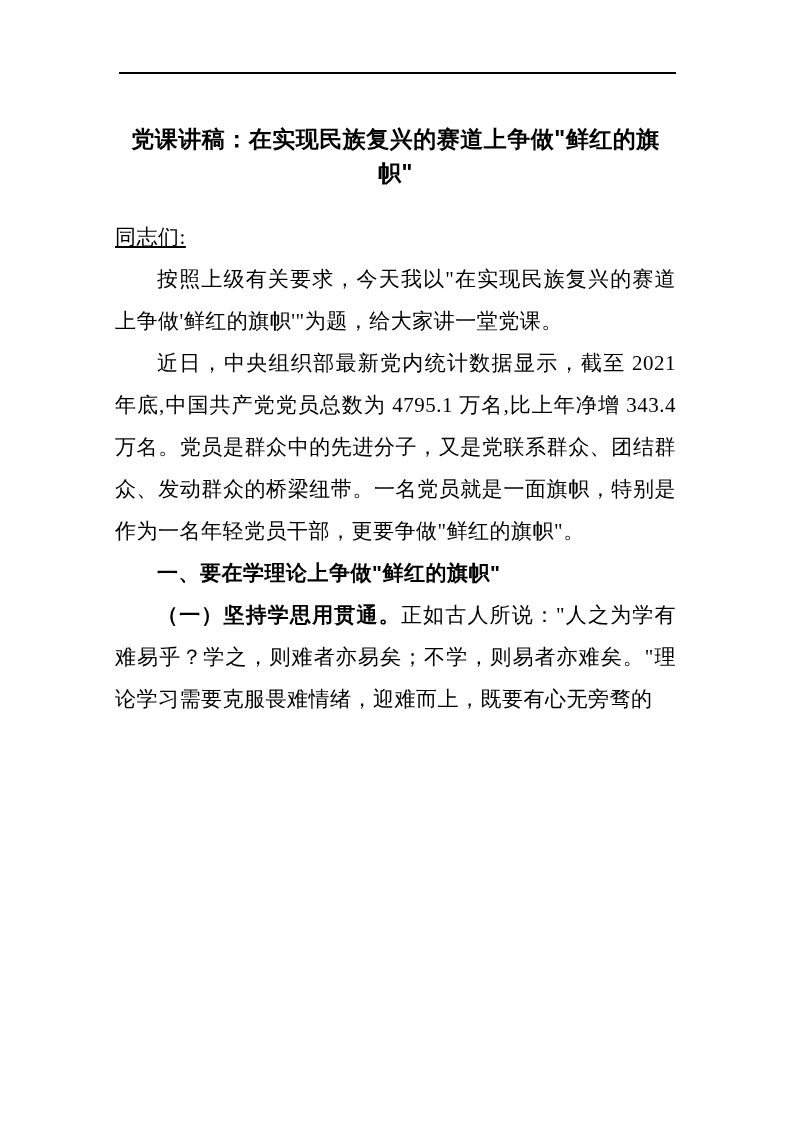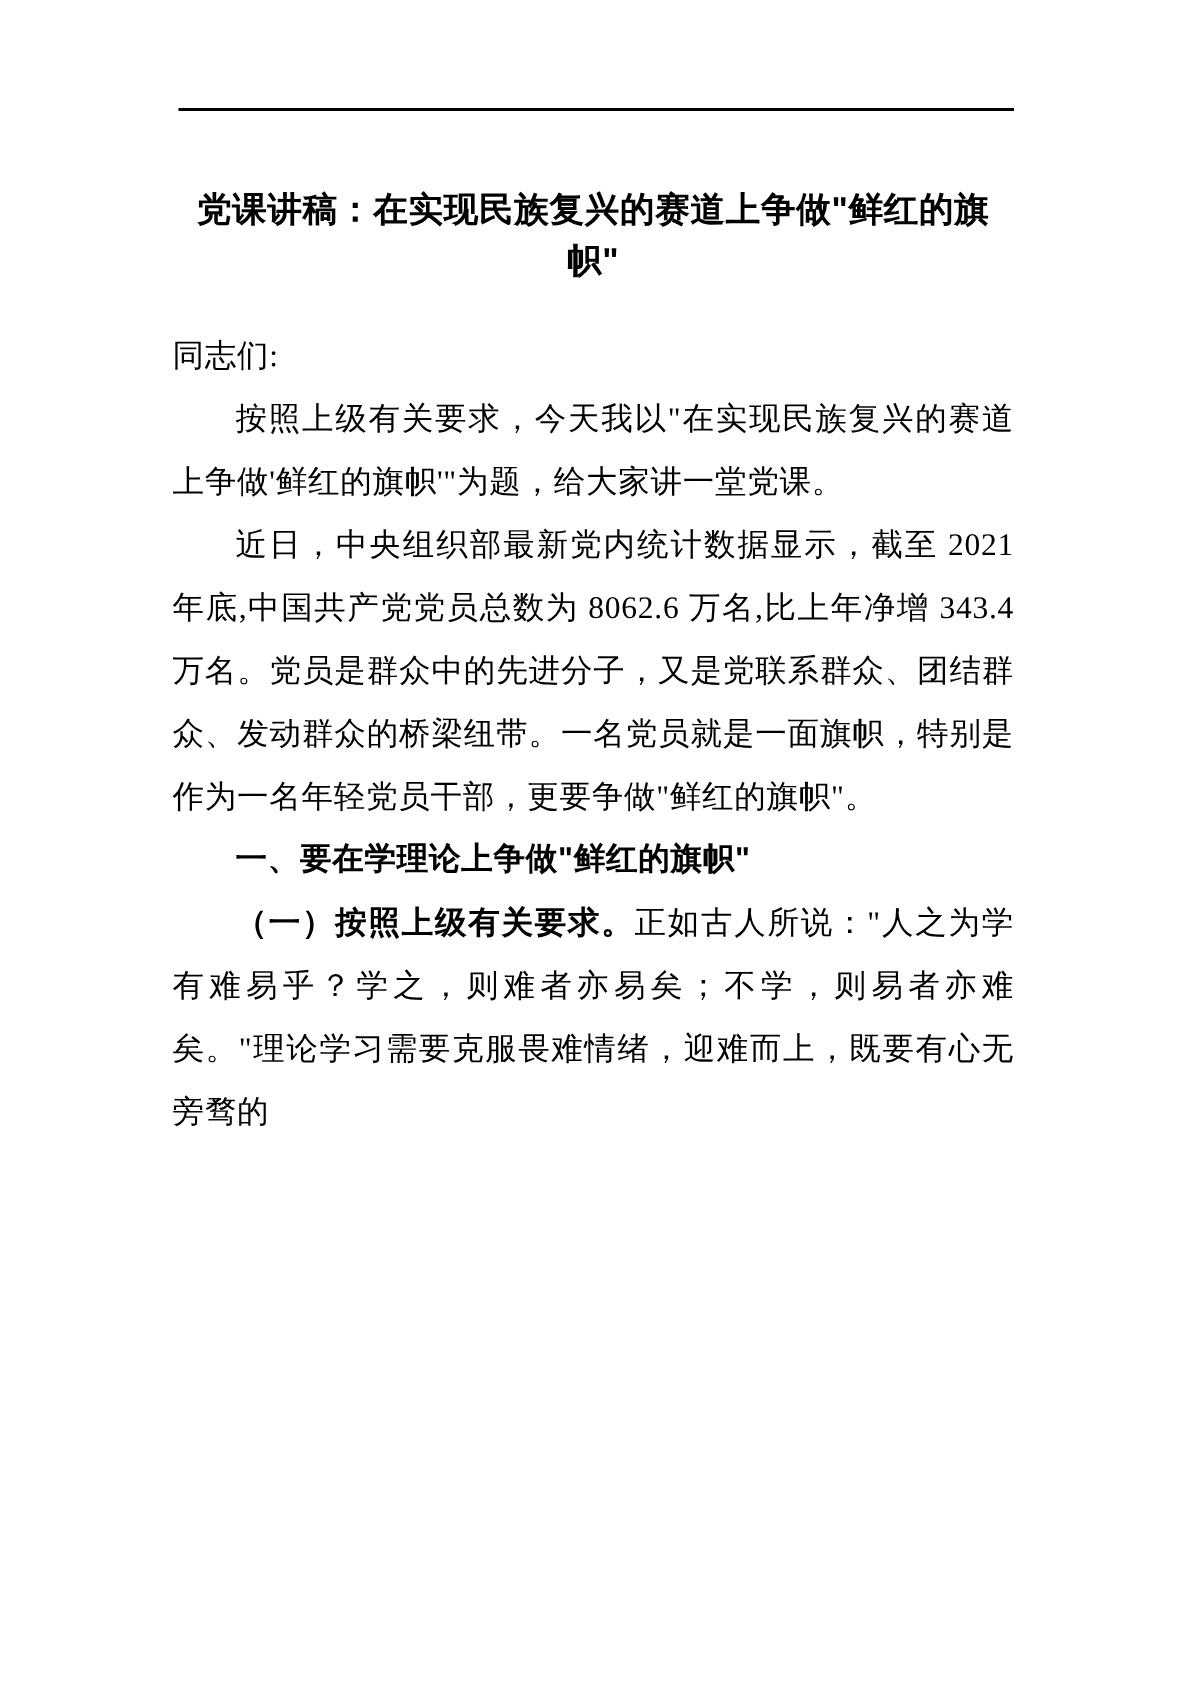--- a/index.html
+++ b/index.html
@@ -40,20 +40,21 @@
     font-size: 21px;
     line-height: 42px;
     margin: 0;
     text-align: justify;
     text-indent: 2em;
     letter-spacing: 0.5px;
     word-break: break-all;
   }
   .salutation {
     text-indent: 0;
+    text-decoration: underline;
   }
   .section-heading {
     font-family: "Liberation Sans", sans-serif;
     font-size: 21px;
     font-weight: bold;
     line-height: 42px;
     margin: 0;
     text-indent: 2em;
     letter-spacing: 0.5px;
   }
@@ -69,21 +70,21 @@
   <div class="header-rule"></div>
 
   <div class="content">
 
     <h1 class="doc-title">党课讲稿：在实现民族复兴的赛道上争做"鲜红的旗帜"</h1>
 
     <p class="para salutation">同志们:</p>
 
     <p class="para">按照上级有关要求，今天我以"在实现民族复兴的赛道上争做'鲜红的旗帜'"为题，给大家讲一堂党课。</p>
 
-    <p class="para">近日，中央组织部最新党内统计数据显示，截至 2021 年底,中国共产党党员总数为 8062.6 万名,比上年净增 343.4 万名。党员是群众中的先进分子，又是党联系群众、团结群众、发动群众的桥梁纽带。一名党员就是一面旗帜，特别是作为一名年轻党员干部，更要争做"鲜红的旗帜"。</p>
+    <p class="para">近日，中央组织部最新党内统计数据显示，截至 2021 年底,中国共产党党员总数为 4795.1 万名,比上年净增 343.4 万名。党员是群众中的先进分子，又是党联系群众、团结群众、发动群众的桥梁纽带。一名党员就是一面旗帜，特别是作为一名年轻党员干部，更要争做"鲜红的旗帜"。</p>
 
     <h2 class="section-heading">一、要在学理论上争做"鲜红的旗帜"</h2>
 
 
-    <p class="para"><span class="sub-lead">（一）按照上级有关要求。</span><span>正如古人所说："人之为学有难易乎？学之，则难者亦易矣；不学，则易者亦难矣。"理论学习需要克服畏难情绪，迎难而上，既要有心无旁骛的</span></p>
+    <p class="para"><span class="sub-lead">（一）坚持学思用贯通。</span><span>正如古人所说："人之为学有难易乎？学之，则难者亦易矣；不学，则易者亦难矣。"理论学习需要克服畏难情绪，迎难而上，既要有心无旁骛的</span></p>
 
   </div>
 </div>
 
 </body></html>

